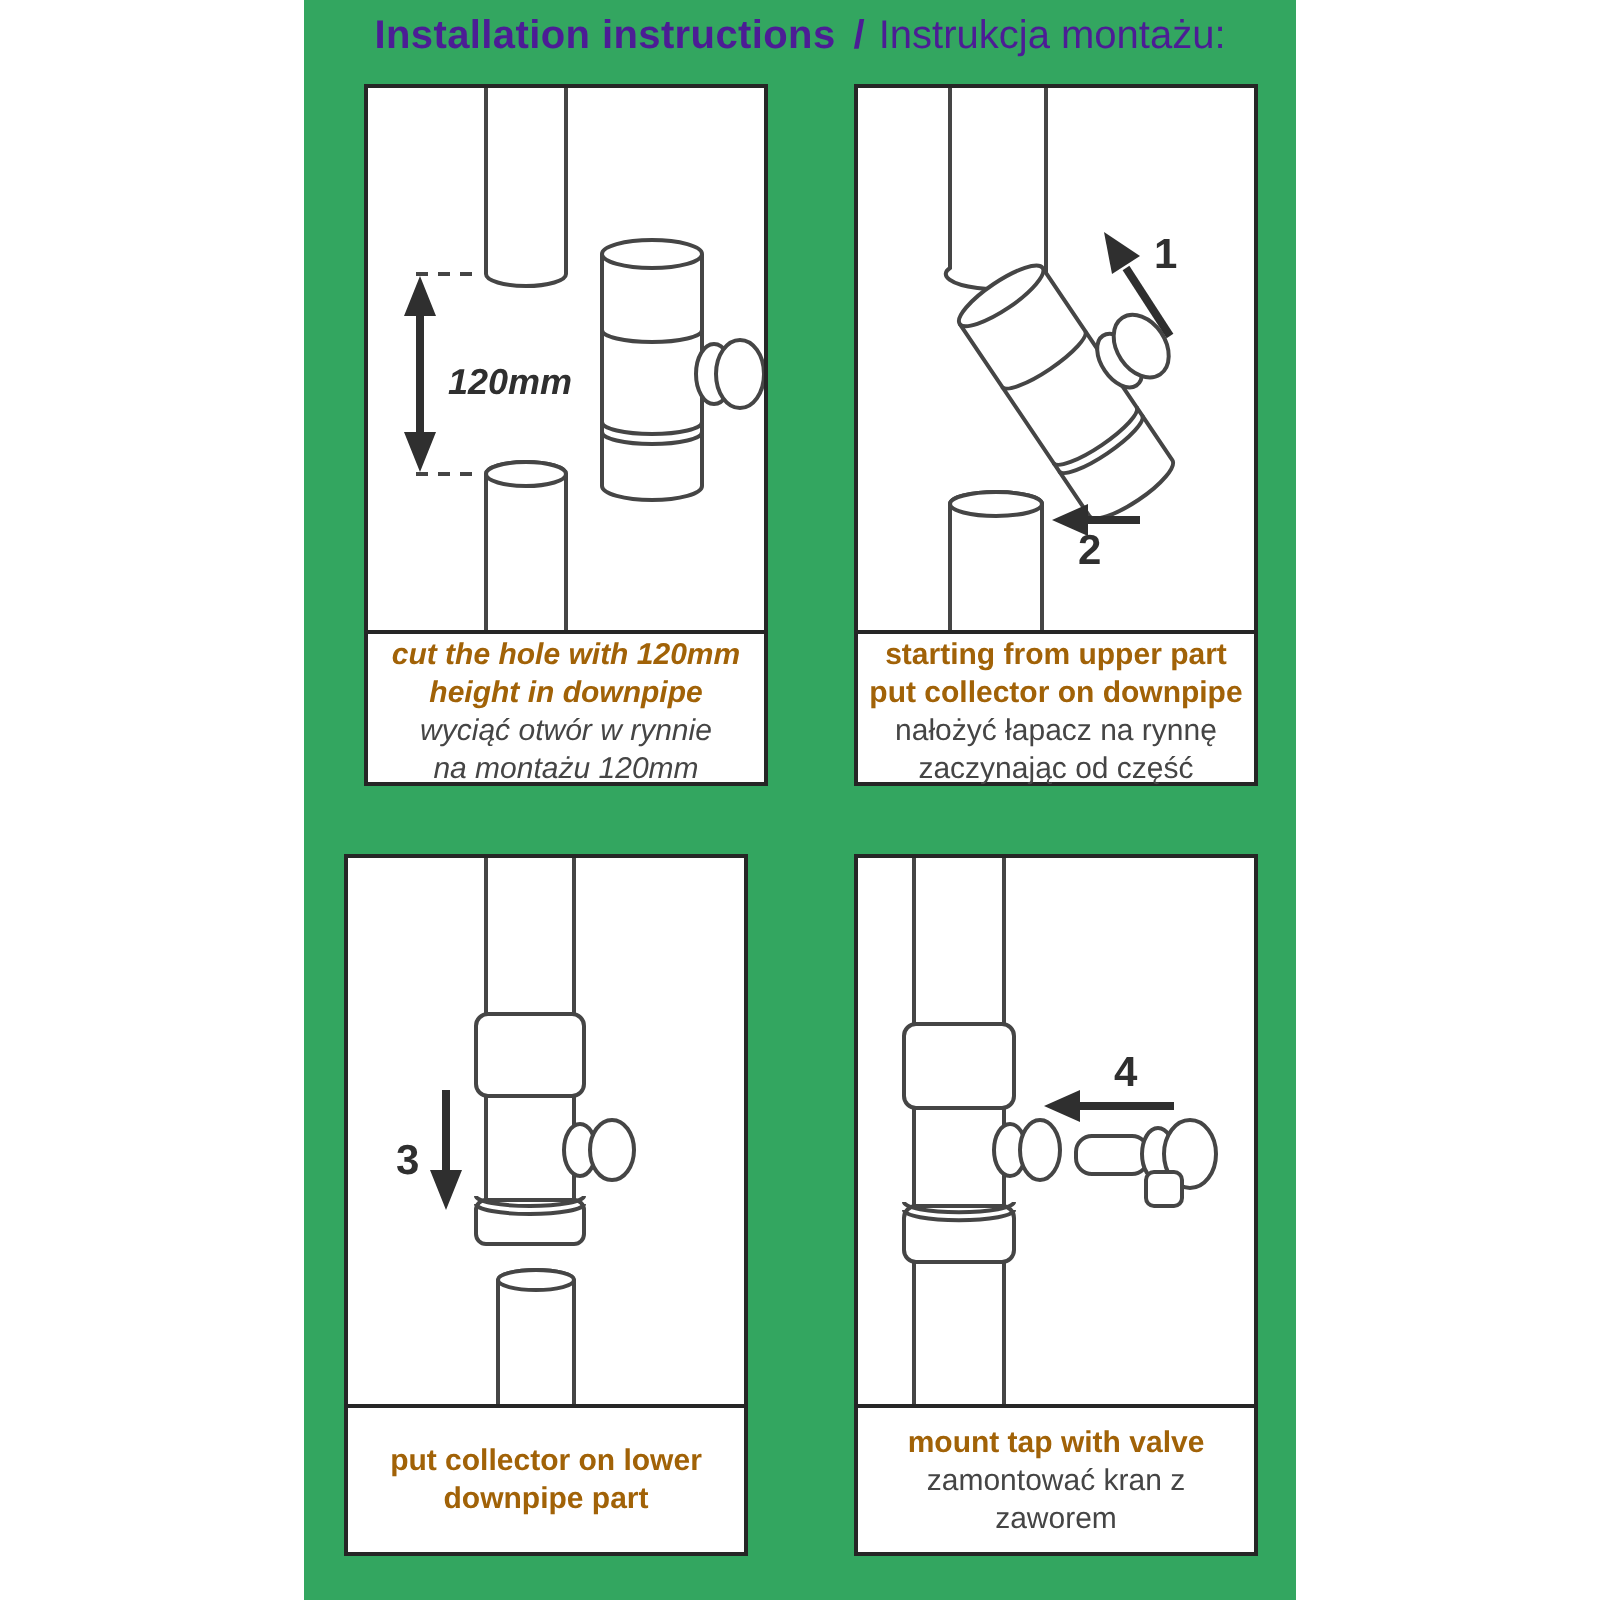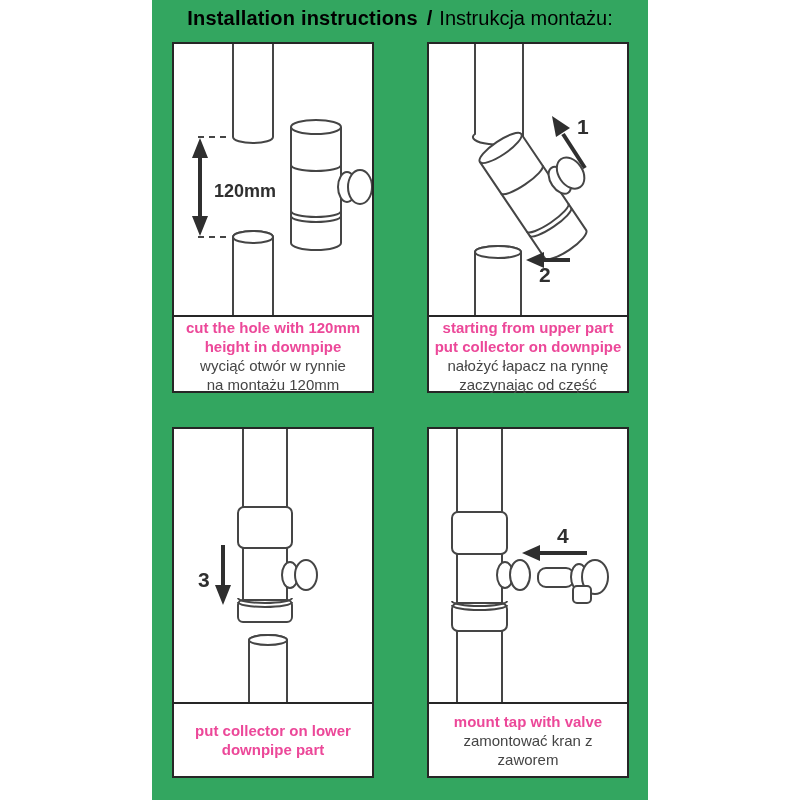--- a/index.html
+++ b/index.html
@@ -8,43 +8,43 @@
     font-family:"Liberation Sans","DejaVu Sans",sans-serif;
     -webkit-font-smoothing:antialiased;
   }
   .green-sheet{
     position:absolute;left:152px;top:0;width:496px;height:800px;
     background:#33a660;
   }
   .header{
     position:absolute;top:0;left:0;width:100%;height:36px;
     display:flex;align-items:center;justify-content:center;
-    color:#000000;font-size:20px;white-space:nowrap;
+    color:#4c1d95;font-size:20px;white-space:nowrap;
   }
   .header .t-bold{font-weight:bold;letter-spacing:.2px;}
   .header .t-slash{font-weight:bold;margin:0 7px 0 9px;}
   .header .t-reg{font-weight:normal;}
   .panel{
     position:absolute;width:202px;height:351px;background:#ffffff;
     border:2px solid #262626;box-sizing:border-box;
     display:flex;flex-direction:column;
   }
-  .panel-1{left:20px;top:42px;}
+  .panel-1{left:30px;top:42px;font-style:italic;}
   .panel-2{left:275px;top:42px;}
   .panel-3{left:20px;top:427px;}
   .panel-4{left:275px;top:427px;}
   .drawing{flex:0 0 auto;overflow:hidden;}
   .drawing svg{display:block;}
   .caption{
     flex:1 1 auto;border-top:2px solid #262626;
     display:flex;flex-direction:column;justify-content:center;
     text-align:center;font-size:15px;line-height:19px;color:#454545;
     padding:1px 2px;
   }
-  .cap-b{font-weight:bold;color:#ec4899;}
+  .cap-b{font-weight:bold;color:#a16207;}
   svg text{font-family:"Liberation Sans","DejaVu Sans",sans-serif;}
   .num-label{font-weight:bold;font-size:21px;fill:#2f2f2f;}
   .dim-label{font-weight:bold;font-size:18px;fill:#2f2f2f;}
 </style>
 </head>
 <body>
 
 <svg width="0" height="0" style="position:absolute" aria-hidden="true">
   <defs>
     <g id="collector" stroke="#454545" stroke-width="2">

